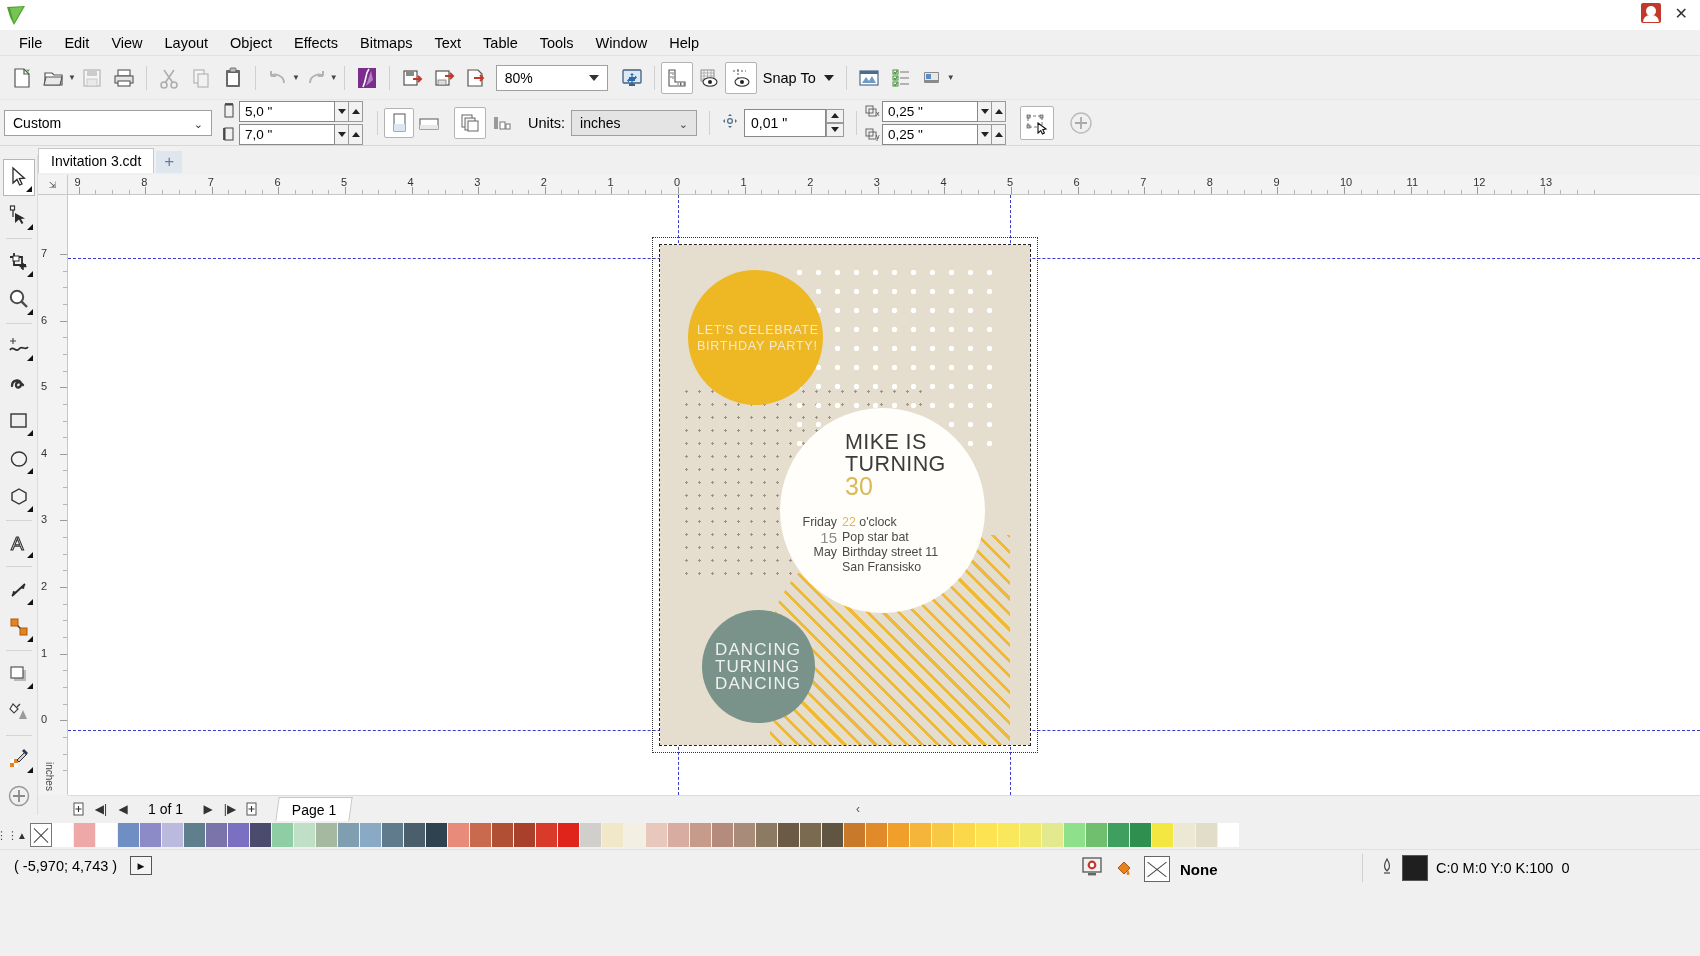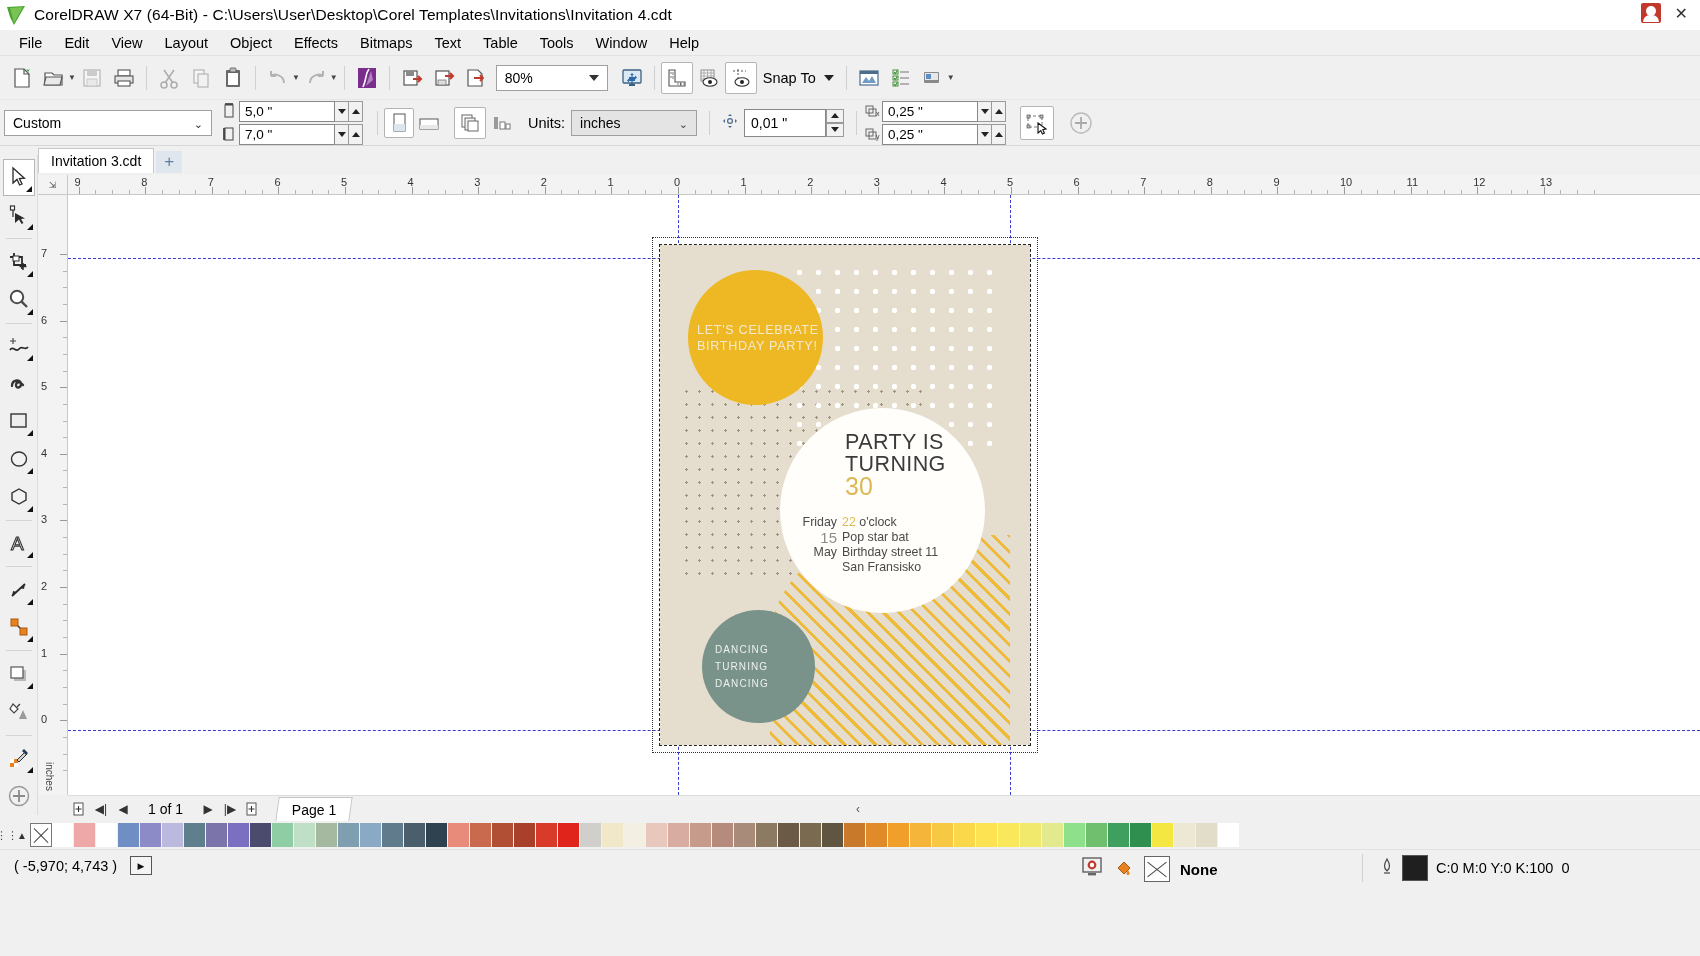--- a/index.html
+++ b/index.html
@@ -197,21 +197,21 @@
   .details { position: absolute; left: 5px; top: 107px; width: 190px; display: flex; gap: 5px; font-size: 12.4px; color: #4a4a4a; }
   .det-left { width: 52px; text-align: right; line-height: 15px; }
   .det-left .d-num { font-size: 15px; color: #8d8d8d; }
   .det-right { line-height: 15px; }
   .det-right .d-hour { color: #dbb955; }
   .circle-green {
     position: absolute; left: 42px; top: 365px; width: 113px; height: 113px;
     border-radius: 50%; background: #79928a;
     display: flex; flex-direction: column; justify-content: center; padding-left: 13px;
   }
-  .cg-line { color: #eef1ee; font-size: 10px; letter-spacing: 1.1px; line-height: 17px; }
+  .cg-line { color: #eef1ee; font-size: 17px; letter-spacing: 1.1px; line-height: 17px; }
 
   .sel-marquee { position: absolute; left: 584px; top: 42px; width: 386px; height: 516px;
     border: 1px dotted #333; }
 
   
   .pagebar {
     position: absolute; top: 795px; left: 68px; width: 1632px; height: 26px;
     background: #f0f0f0; display: flex; align-items: center; border-top: 1px solid #dcdcdc;
   }
   .nav-btn { width: 22px; height: 22px; display: flex; align-items: center; justify-content: center;
@@ -267,21 +267,20 @@
 
 <div id="app">
 
   <div class="titlebar">
     <div class="title-logo">
       <svg width="26" height="24" viewBox="0 0 26 24">
         <path d="M3 3 L21 2 L10 21 L6 13 Z" fill="#4aa32e"></path>
         <path d="M6 4 L19 3 L10 19 Z" fill="#79c354"></path>
       </svg>
     </div>
-    <div class="title-text">CorelDRAW X7 (64-Bit) - C:\Users\User\Desktop\Corel Templates\Invitations\Invitation 4.cdt</div>
     <div class="title-right">
       <div class="user-badge"></div>
       <div class="win-close">✕</div>
     </div>
   </div>
 
   <div class="menubar">
     <div class="menu-item">File</div>
     <div class="menu-item">Edit</div>
     <div class="menu-item">View</div>
@@ -923,21 +922,21 @@
         <div class="dots-white"></div>
         <div class="stripes"></div>
 
         <div class="circle-yellow">
           <div class="cy-line">LET'S CELEBRATE</div>
           <div class="cy-line">BIRTHDAY PARTY!</div>
         </div>
 
         <div class="circle-white">
           <div class="cw-title">
-            <div>PARTY IS</div>
+            <div>MIKE IS</div>
             <div>TURNING</div>
           </div>
           <div class="cw-age">30</div>
           <div class="details">
             <div class="det-left">
               <div>Friday</div>
               <div class="d-num">15</div>
               <div>May</div>
             </div>
             <div class="det-right">

